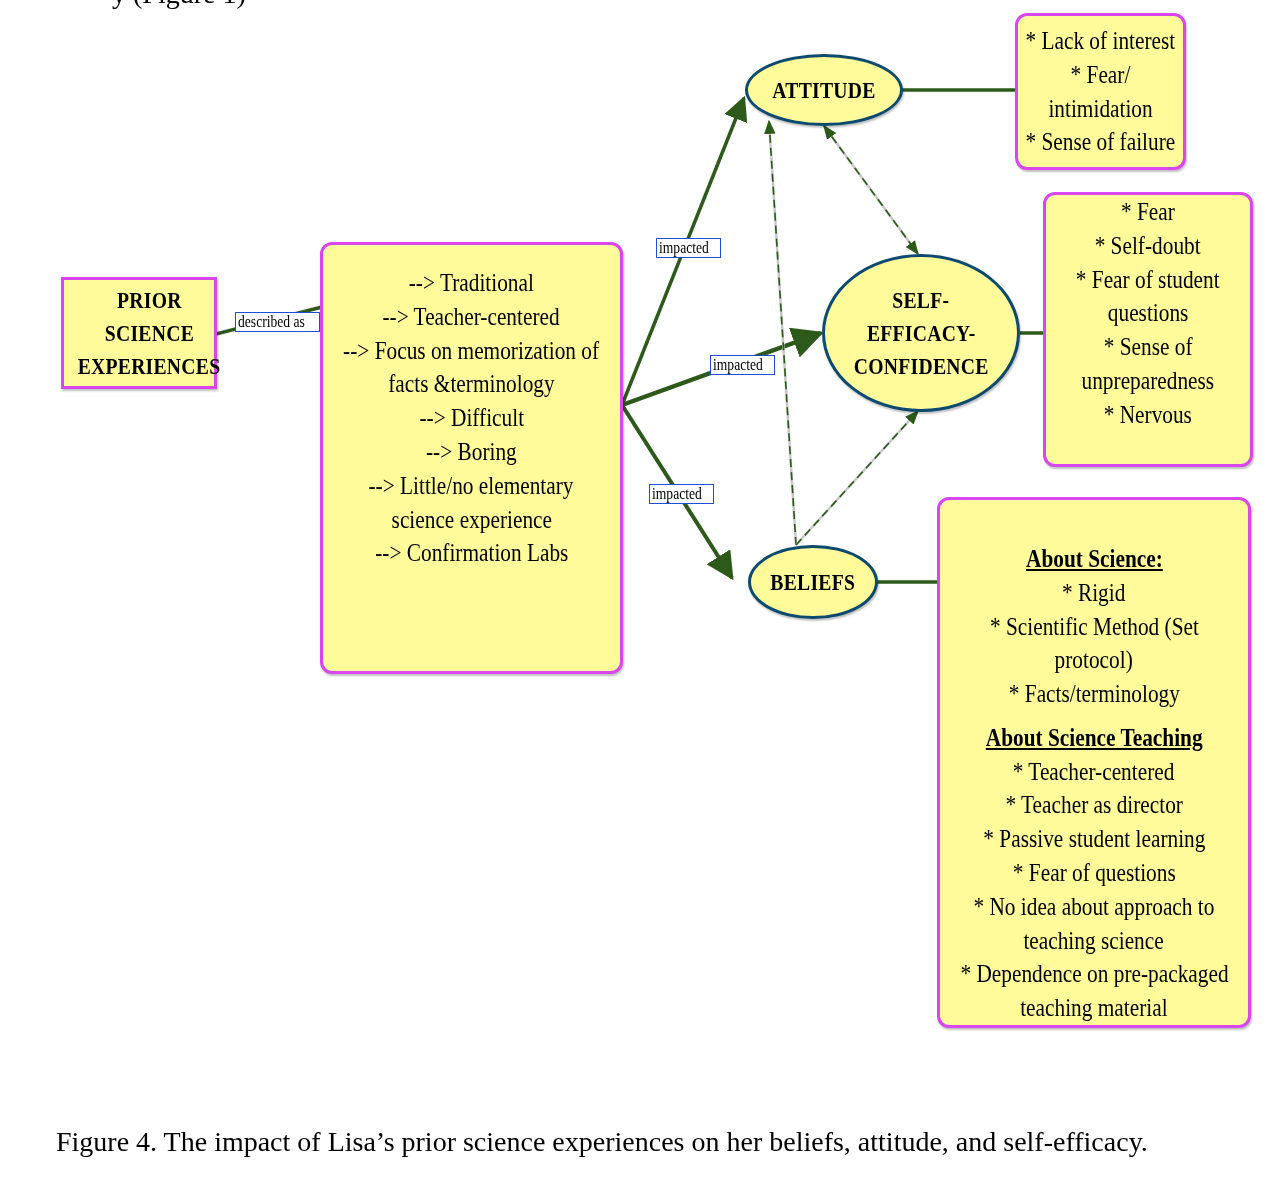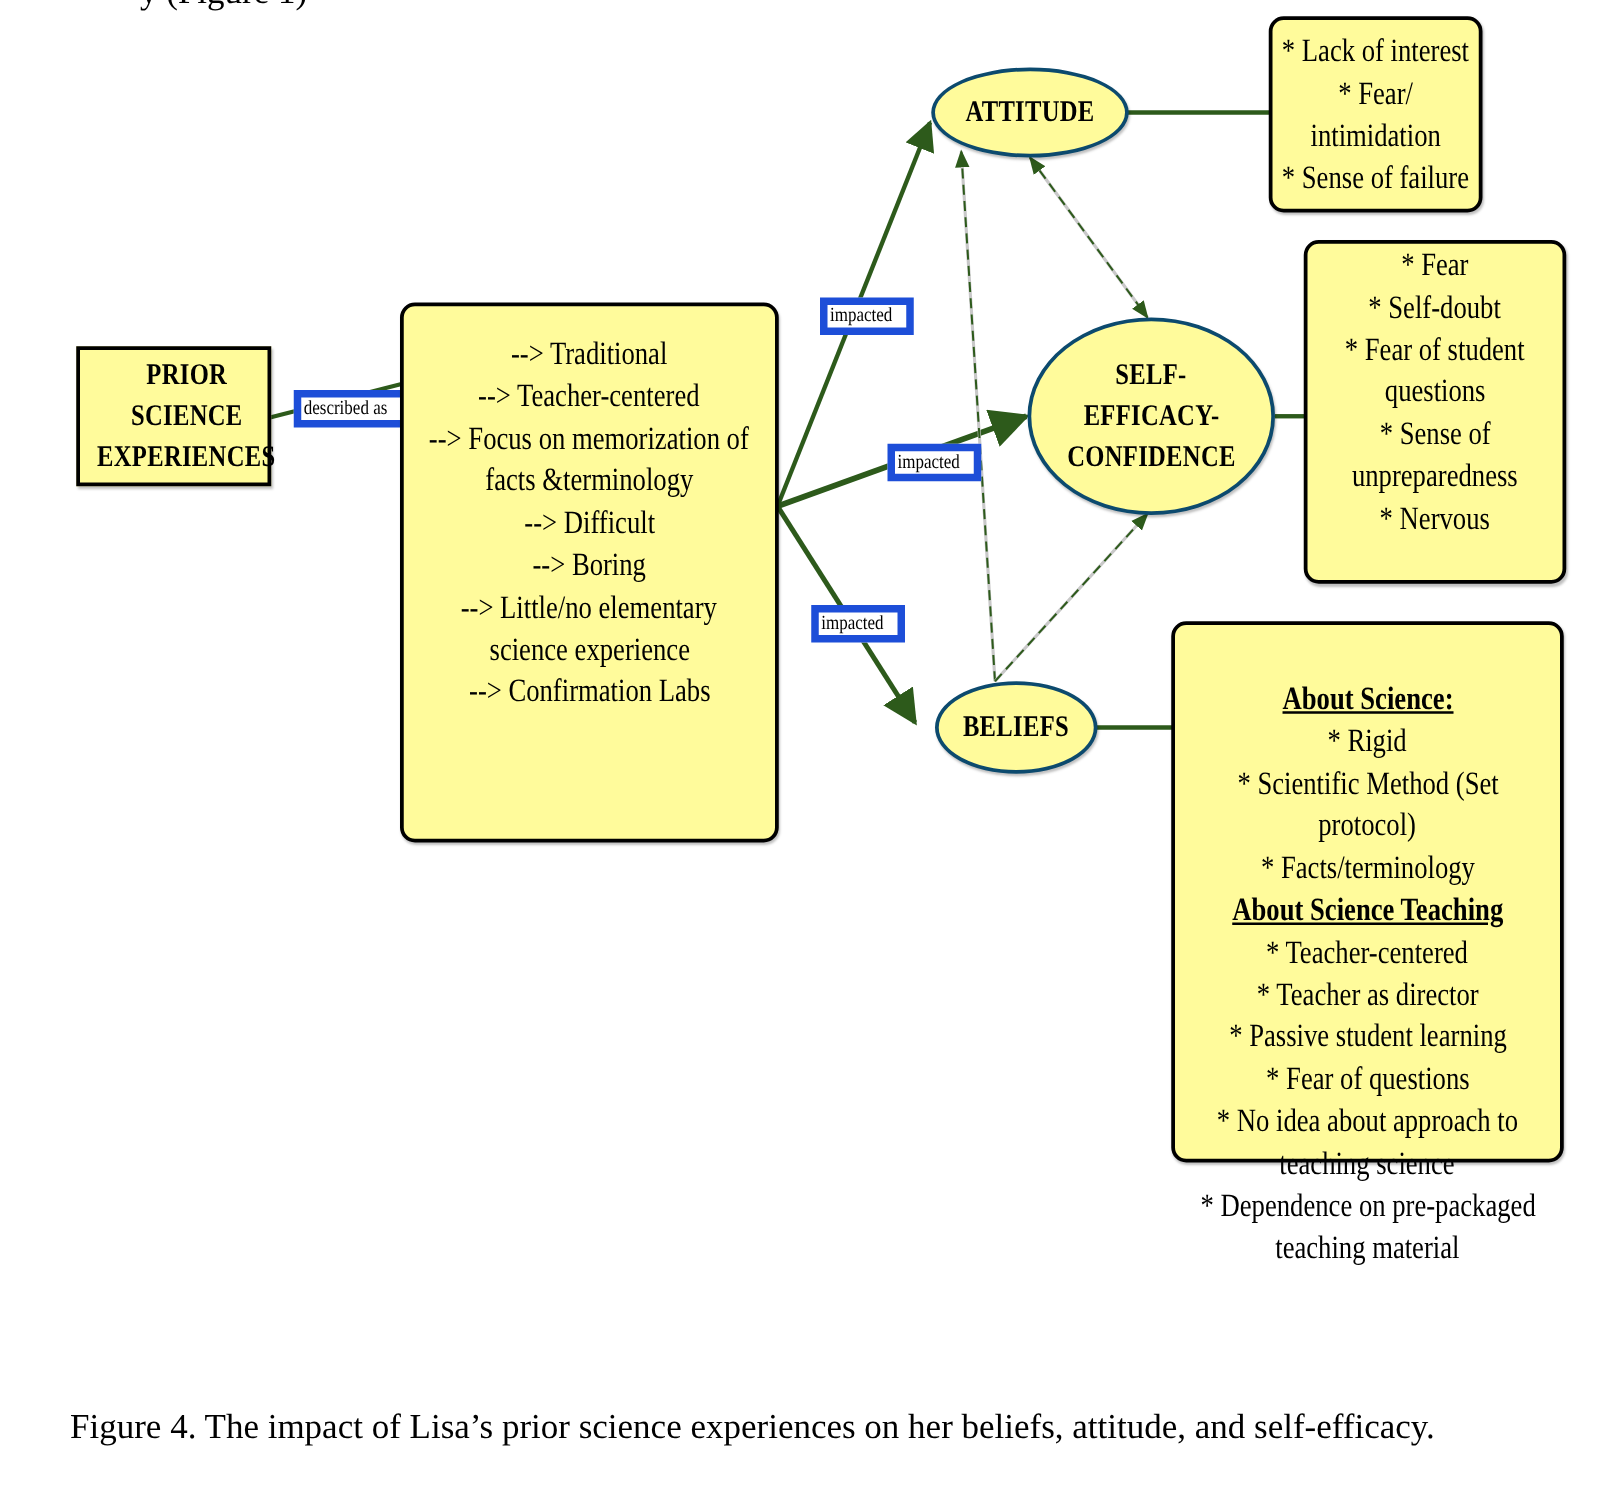--- a/index.html
+++ b/index.html
@@ -1,35 +1,35 @@
 <!DOCTYPE html>
 <html><head>
 <meta charset="utf-8">
 <style>
   html, body { margin:0; padding:0; background:#ffffff; }
   body { width:1284px; height:1190px; position:relative; overflow:hidden;
          font-family:"Liberation Serif", serif; color:#000; }
   .topfrag { position:absolute; left:112px; top:-22px; font-size:28px;
              font-family:"Liberation Serif", serif; white-space:nowrap; }
   svg.links { position:absolute; left:0; top:0; width:1284px; height:1190px; }
-  .box { position:absolute; background:#fffb9b; border:3px solid #000000;
+  .box { position:absolute; background:#fffb9b; border:3px solid #d946ef;
          box-sizing:border-box; display:flex; flex-direction:column;
          align-items:center; text-align:center;
          box-shadow:1px 2px 2px rgba(0,0,0,0.25);
          font-family:"Liberation Serif", serif; }
   .box.rounded { border-radius:12px; }
   .cond { transform:scaleX(0.82); transform-origin:center; white-space:nowrap; }
   .line { font-size:26px; line-height:33.8px; }
   .hdr { font-weight:bold; font-size:26px; line-height:33.8px; text-decoration:underline; }
   .bold { font-weight:bold; font-size:24px; line-height:33px; letter-spacing:0.3px; }
   .ellipse { position:absolute; background:#fffb9b; border:3px solid #0c4a6e;
              border-radius:50%; box-sizing:border-box; display:flex;
              flex-direction:column; align-items:center; justify-content:center;
              text-align:center; box-shadow:1px 2px 2px rgba(0,0,0,0.25); }
-  .lbl { position:absolute; background:#fff; border:6px solid #1d4ed8;
+  .lbl { position:absolute; background:#fff; border:1px solid #1d4ed8;
          font-size:16px; line-height:18px; padding:0 2px;
          font-family:"Liberation Serif", serif; }
   .lbl span { display:inline-block; transform:scaleX(0.85); transform-origin:left center; }
   .caption { position:absolute; left:56px; top:1126px; font-size:28px;
              font-family:"Liberation Serif", serif; white-space:nowrap; }
 </style>
 </head>
 <body>
 
 <div class="topfrag">y (Figure 1)</div>
@@ -115,21 +115,21 @@
 <div class="box rounded" style="left:1043px; top:192px; width:210px; height:275px; justify-content:flex-start;">
   <div class="line cond">* Fear</div>
   <div class="line cond">* Self-doubt</div>
   <div class="line cond">* Fear of student</div>
   <div class="line cond">questions</div>
   <div class="line cond">* Sense of</div>
   <div class="line cond">unpreparedness</div>
   <div class="line cond">* Nervous</div>
 </div>
 
-<div class="box rounded" style="left:937px; top:497px; width:314px; height:433px; padding-top:42px;">
+<div class="box rounded" style="left:937px; top:497px; width:314px; height:531px; padding-top:42px;">
   <div class="hdr cond">About Science:</div>
   <div class="line cond">* Rigid</div>
   <div class="line cond">* Scientific Method (Set</div>
   <div class="line cond">protocol)</div>
   <div class="line cond">* Facts/terminology</div>
   <div class="line" style="height:33.8px;"></div>
   <div class="hdr cond">About Science Teaching</div>
   <div class="line cond">* Teacher-centered</div>
   <div class="line cond">* Teacher as director</div>
   <div class="line cond">* Passive student learning</div>

